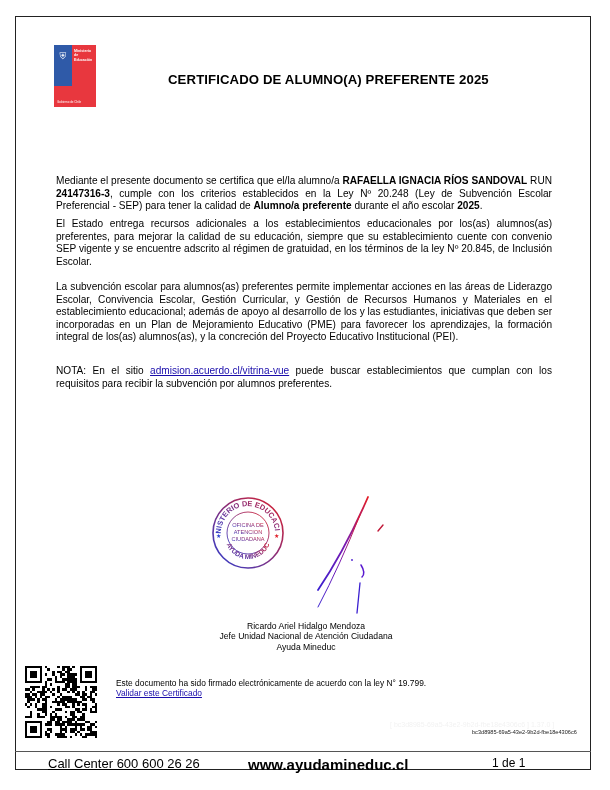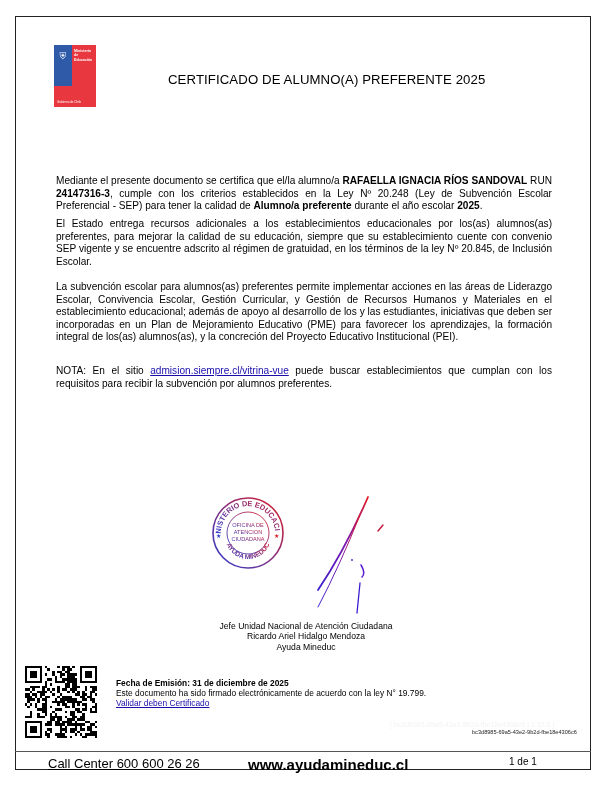--- a/index.html
+++ b/index.html
@@ -7,39 +7,39 @@
          font-family: "Liberation Sans", sans-serif; color: #000; }
   .page-border { position: absolute; left: 15px; top: 16px; width: 576px; height: 754px;
                  border: 1.5px solid #222; box-sizing: border-box; }
   .logo { position: absolute; left: 54px; top: 45px; width: 42px; height: 62px; }
   .logo .blue { position: absolute; left: 0; top: 0; width: 18px; height: 41px; background: #2f5aa8; }
   .logo .red { position: absolute; left: 0; top: 41px; width: 42px; height: 21px; background: #e8373e; }
   .logo .white { position: absolute; left: 18px; top: 0; width: 24px; height: 41px; background: #e8373e; }
   .logo .shield { position: absolute; left: 3px; top: 6px; width: 12px; height: 10px; color: #fff; font-size: 9px; line-height: 10px; text-align: center; }
   .logo .ministry { position: absolute; left: 20px; top: 4px; font-size: 3.6px; line-height: 4.4px; color: #fff; font-weight: bold; }
   .logo .gob { position: absolute; left: 3px; top: 55px; font-size: 3px; color: #fff; }
-  .title { position: absolute; left: 168px; top: 72px; font-size: 13.2px; font-weight: normal; letter-spacing: 0.1px; white-space: nowrap; text-align: right; }
+  .title { position: absolute; left: 168px; top: 72px; font-size: 13.2px; font-weight: bold; letter-spacing: 0.1px; white-space: nowrap; text-align: right; }
   .body-text { position: absolute; left: 56px; width: 496px; font-size: 10.1px; line-height: 12.6px; text-align: justify; margin-top: 18px; }
   .p1 { top: 157px; }
   .p2 { top: 200px; }
   .p3 { top: 263px; }
   .p4 { top: 347px; }
   a.link { color: #1a0dab; text-decoration: underline; }
   .stamp { position: absolute; left: 211px; top: 496px; width: 74px; height: 74px; }
   .signature { position: absolute; left: 300px; top: 495px; width: 90px; height: 120px; }
   .signer { position: absolute; left: 190px; top: 621px; width: 232px; text-align: center; font-size: 8.6px; line-height: 10.3px; }
   .qr { position: absolute; left: 25px; top: 665px; width: 72px; height: 74px; }
   .footer-info { position: absolute; left: 116px; top: 678px; font-size: 8.4px; line-height: 10.2px; white-space: nowrap; }
   .footer-info .b { font-weight: bold; }
   .hash-faint { position: absolute; left: 390px; top: 721px; font-size: 7px; color: #f2f2f2; white-space: nowrap; }
   .hash { position: absolute; left: 472px; top: 729px; font-size: 5.6px; color: #222; white-space: nowrap; }
   .sep { position: absolute; left: 15px; top: 751px; width: 576px; height: 0; border-top: 1px solid #555; }
   .callcenter { position: absolute; left: 48px; top: 756px; font-size: 13px; text-decoration: underline; }
   .website { position: absolute; left: 248px; top: 756px; font-size: 15px; font-weight: bold; }
-  .pagenum { position: absolute; left: 492px; top: 756px; font-size: 10px; margin-left: 17px; }
+  .pagenum { position: absolute; left: 492px; top: 756px; font-size: 12px; }
 </style>
 </head>
 <body>
 
 <div class="page-border"></div>
 
 <div class="logo">
   <div class="white"></div>
   <div class="blue"></div>
   <div class="red"></div>
@@ -52,21 +52,21 @@
 </div>
 
 <div class="title">CERTIFICADO DE ALUMNO(A) PREFERENTE 2025</div>
 
 <div class="body-text p1"><span>Mediante el presente documento se certifica que el/la alumno/a </span><b>RAFAELLA IGNACIA RÍOS SANDOVAL</b><span> RUN </span><b>24147316-3</b><span>, cumple con los criterios establecidos en la Ley Nº 20.248 (Ley de Subvención Escolar Preferencial - SEP) para tener la calidad de </span><b>Alumno/a preferente</b><span> durante el año escolar </span><b>2025</b><span>.</span></div>
 
 <div class="body-text p2">El Estado entrega recursos adicionales a los establecimientos educacionales por los(as) alumnos(as) preferentes, para mejorar la calidad de su educación, siempre que su establecimiento cuente con convenio SEP vigente y se encuentre adscrito al régimen de gratuidad, en los términos de la ley Nº 20.845, de Inclusión Escolar.</div>
 
 <div class="body-text p3">La subvención escolar para alumnos(as) preferentes permite implementar acciones en las áreas de Liderazgo Escolar, Convivencia Escolar, Gestión Curricular, y Gestión de Recursos Humanos y Materiales en el establecimiento educacional; además de apoyo al desarrollo de los y las estudiantes, iniciativas que deben ser incorporadas en un Plan de Mejoramiento Educativo (PME) para favorecer los aprendizajes, la formación integral de los(as) alumnos(as), y la concreción del Proyecto Educativo Institucional (PEI).</div>
 
-<div class="body-text p4"><span>NOTA: En el sitio </span><a class="link" href="#">admision.siempre.cl/vitrina-vue</a><span> puede buscar establecimientos que cumplan con los requisitos para recibir la subvención por alumnos preferentes.</span></div>
+<div class="body-text p4"><span>NOTA: En el sitio </span><a class="link" href="#">admision.acuerdo.cl/vitrina-vue</a><span> puede buscar establecimientos que cumplan con los requisitos para recibir la subvención por alumnos preferentes.</span></div>
 
 <svg class="stamp" viewBox="0 0 74 74">
   <defs>
     <linearGradient id="stampGrad" x1="0" y1="1" x2="1" y2="0">
       <stop offset="0" stop-color="#2b3fd1"></stop>
       <stop offset="1" stop-color="#e0202a"></stop>
     </linearGradient>
     <path id="topArc" d="M 10 37 A 27 27 0 0 1 64 37"></path>
     <path id="botArc" d="M 14 40 A 23 23 0 0 0 60 40"></path>
   </defs>
@@ -95,22 +95,22 @@
   </defs>
   <path d="M 68 2 Q 45 55 18 95" stroke="url(#sigGrad)" stroke-width="1.8" fill="none" stroke-linecap="round"></path>
   <path d="M 60 20 Q 40 70 18 112" stroke="url(#sigGrad)" stroke-width="1" fill="none" stroke-linecap="round"></path>
   <path d="M 60 88 L 57 118" stroke="#3a1fd0" stroke-width="1.3" fill="none" stroke-linecap="round"></path>
   <path d="M 61 70 Q 66 78 62 82" stroke="#5a1ad0" stroke-width="1.5" fill="none" stroke-linecap="round"></path>
   <path d="M 78 36 L 83 30" stroke="#c01838" stroke-width="1.4" fill="none" stroke-linecap="round"></path>
   <circle cx="52" cy="65" r="0.9" fill="#4a1ad0"></circle>
 </svg>
 
 <div class="signer">
+  <div>Ricardo Ariel Hidalgo Mendoza</div>
   <div>Jefe Unidad Nacional de Atención Ciudadana</div>
-  <div>Ricardo Ariel Hidalgo Mendoza</div>
   <div>Ayuda Mineduc</div>
 </div>
 
 <svg class="qr" id="qr" viewBox="0 0 29 29" shape-rendering="crispEdges">
     <rect x="0" y="0" width="1" height="1" fill="#000"></rect>
     <rect x="1" y="0" width="1" height="1" fill="#000"></rect>
     <rect x="2" y="0" width="1" height="1" fill="#000"></rect>
     <rect x="3" y="0" width="1" height="1" fill="#000"></rect>
     <rect x="4" y="0" width="1" height="1" fill="#000"></rect>
     <rect x="5" y="0" width="1" height="1" fill="#000"></rect>
@@ -524,23 +524,22 @@
     <rect x="14" y="28" width="1" height="1" fill="#000"></rect>
     <rect x="15" y="28" width="1" height="1" fill="#000"></rect>
     <rect x="16" y="28" width="1" height="1" fill="#000"></rect>
     <rect x="18" y="28" width="1" height="1" fill="#000"></rect>
     <rect x="23" y="28" width="1" height="1" fill="#000"></rect>
     <rect x="24" y="28" width="1" height="1" fill="#000"></rect>
     <rect x="28" y="28" width="1" height="1" fill="#000"></rect>
   </svg>
 
 <div class="footer-info">
-  <div class="b">Fecha de Emisión: 31 de diciembre de 2025</div>
   <div>Este documento ha sido firmado electrónicamente de acuerdo con la ley N° 19.799.</div>
-  <div><a class="link" href="#">Validar deben Certificado</a></div>
+  <div><a class="link" href="#">Validar este Certificado</a></div>
 </div>
 
 <div class="hash-faint">[ bc3d8985-69a5-43e2-9b2d-fbe18e4306c6 ] 1.37.0 ]</div>
 <div class="hash">bc3d8985-69a5-43e2-9b2d-fbe18e4306c6</div>
 
 <div class="sep"></div>
 <div class="callcenter">Call Center 600 600 26 26</div>
 <div class="website">www.ayudamineduc.cl</div>
 <div class="pagenum">1  de  1</div>
 

